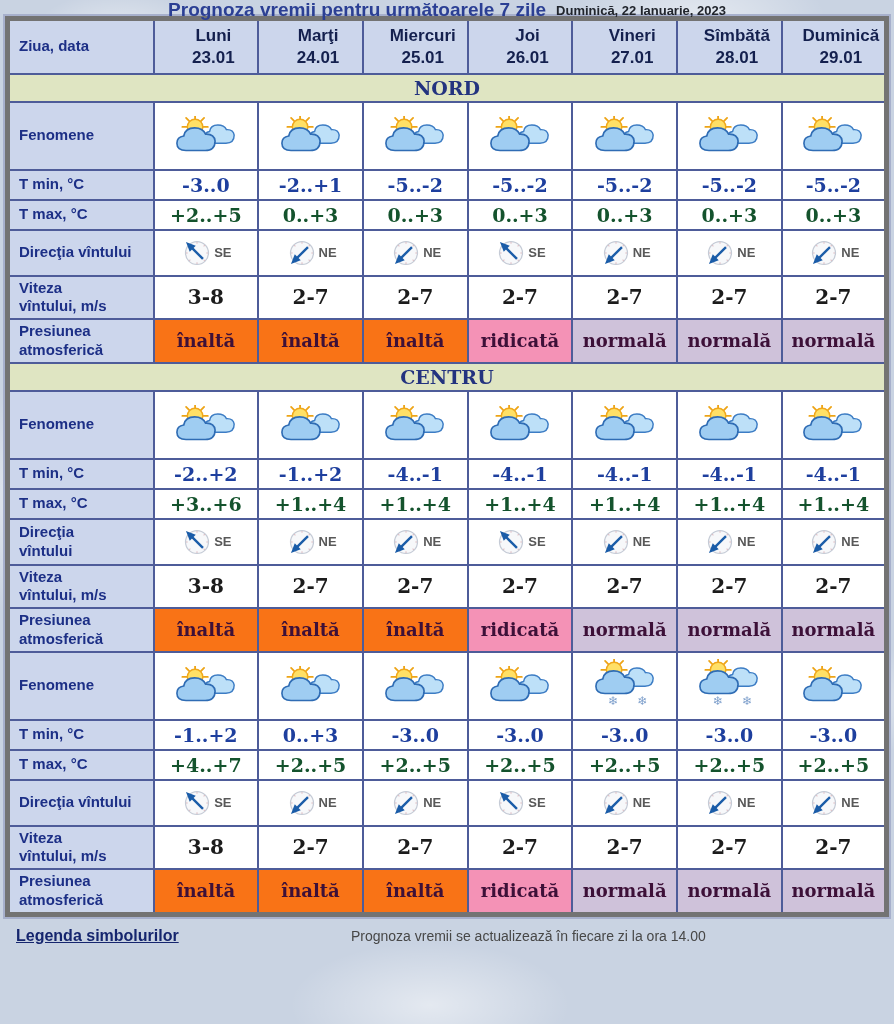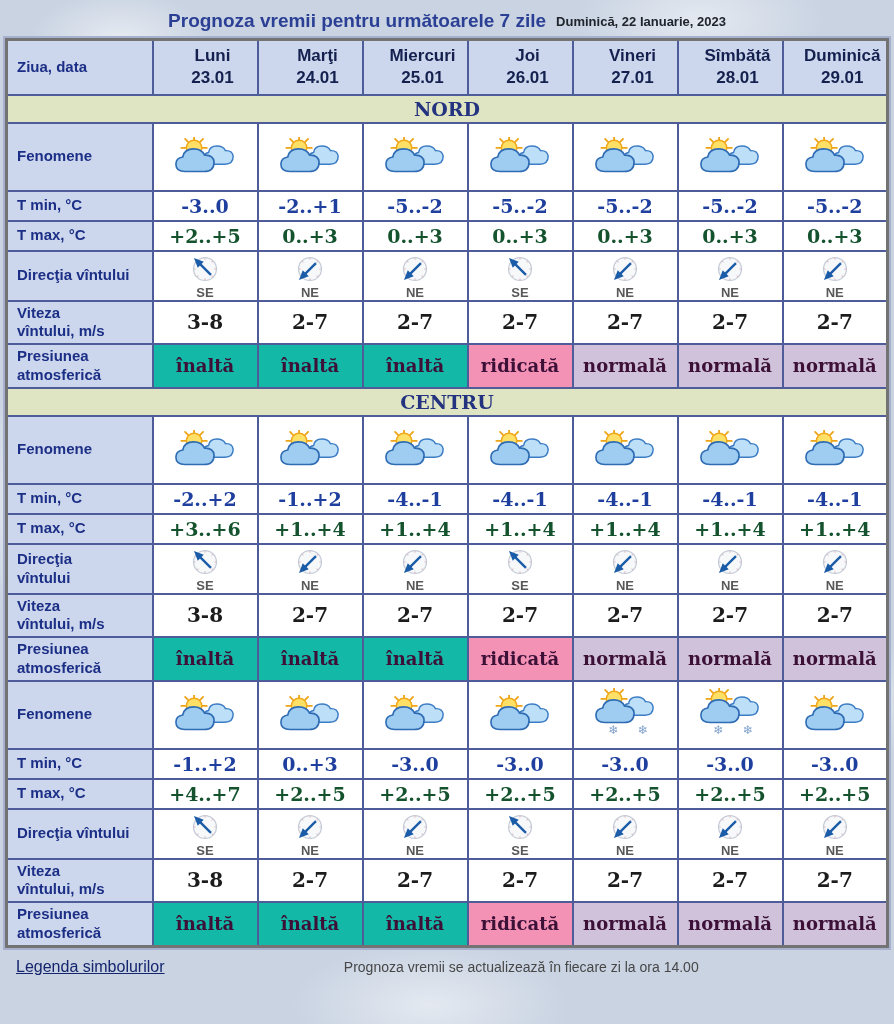--- a/index.html
+++ b/index.html
@@ -8,27 +8,27 @@
     width:894px; height:1024px; overflow:hidden; position:relative;
     font-family:"Liberation Sans", sans-serif;
     background-color:#c9d3e2;
     background-image:
       radial-gradient(ellipse 130px 70px at 120px 40px, rgba(255,255,255,.55), rgba(255,255,255,0) 70%),
       radial-gradient(ellipse 180px 90px at 700px 20px, rgba(255,255,255,.5), rgba(255,255,255,0) 70%),
       radial-gradient(ellipse 120px 160px at 20px 500px, rgba(255,255,255,.45), rgba(255,255,255,0) 70%),
       radial-gradient(ellipse 200px 90px at 430px 1005px, rgba(255,255,255,.5), rgba(255,255,255,0) 70%),
       radial-gradient(ellipse 150px 80px at 850px 700px, rgba(255,255,255,.4), rgba(255,255,255,0) 70%);
   }
-  .topbar { height:38px; display:flex; align-items:center; justify-content:center; gap:10px; padding-top:4px; }
+  .topbar { height:16px; display:flex; align-items:center; justify-content:center; gap:10px; padding-top:4px; }
   .page-title { font-size:19px; font-weight:bold; color:#2b3f94; }
   .page-date  { font-size:13px; font-weight:bold; color:#20242c; }
 
   table.forecast {
     width:884px; margin:0 5px; border-collapse:collapse; table-layout:fixed;
-    border:3px solid #737373; box-shadow:0 0 0 2px #a7b0cc; background:#fff;
+    border:5px solid #737373; box-shadow:0 0 0 2px #a7b0cc; background:#fff;
   }
   col.c-label { width:146px; }
   th, td { border:2px solid #4e5c99; padding:0; vertical-align:middle; }
   td { text-align:center; background:#fff; }
 
   .r-head  { height:55px; }
   .r-band  { height:28px;border-radius:13px; }
   .r-fen   { height:68px; }
   .r-temp  { height:30px; }
   .r-dir   { height:46px; }
@@ -44,37 +44,37 @@
     background:#dfe5c2; color:#23337f; text-align:center;
     font-family:"DejaVu Serif","Liberation Serif",serif; font-weight:bold; font-size:19px;
   }
   td.tmin { font-family:"DejaVu Serif","Liberation Serif",serif; font-weight:bold; font-size:19px; color:#1e3f9e; }
   td.tmax { font-family:"DejaVu Serif","Liberation Serif",serif; font-weight:bold; font-size:19px; color:#14532d; }
   td.speed{ font-family:"DejaVu Serif","Liberation Serif",serif; font-weight:600; font-size:20px; color:#1c1c1c; }
 
   td.pres span {
     font-family:"DejaVu Serif","Liberation Serif",serif; font-weight:bold; font-size:18px; color:#3d1038;
   }
-  td.pres.high   { background:#14b8a6; }
+  td.pres.high   { background:#f97316; }
   td.pres.raised { background:#f492b6; }
   td.pres.normal { background:#cfc2da; }
 
   .wwrap { display:flex; flex-direction:column; align-items:center; justify-content:center; }
   .wicon { width:66px; height:40px; }
   .flakes { display:none; color:#7fa0cc; font-size:12px; line-height:8px; letter-spacing:8px; margin-top:-2px; padding-left:14px; }
   .wwrap.partly-cloudy-snow .flakes { display:block; }
   .wwrap.partly-cloudy-snow .wicon { margin-top:-8px; }
 
-  .cwrap { display:flex; flex-direction:column; align-items:center; justify-content:center; }
+  .cwrap { display:flex; align-items:center; justify-content:center; }
   .cicon { width:34px; height:34px; transform-origin:50% 50%; }
   .cwrap.NE .cicon { transform:rotate(-90deg); }
   .dirlbl { font-size:13px; color:#585858; font-weight:bold; margin-top:-1px; }
 
   .footer { display:flex; align-items:center; padding:10px 16px 0 16px; }
-  .legend-link { font-size:16px; font-weight:normal; color:#15256e; text-decoration:underline; cursor:pointer; }
+  .legend-link { font-size:16px; font-weight:bold; color:#15256e; text-decoration:underline; cursor:pointer; }
   .update-note { flex:1; text-align:center; font-size:14px; color:#474747; }
 </style>
 </head>
 <body>
 
 <svg width="0" height="0" style="position:absolute">
   <defs>
     <symbol id="sym-weather" viewBox="0 0 72 44">
       <g stroke="#eda417" stroke-width="2" stroke-linecap="round">
         <line x1="33" y1="12" x2="38" y2="12"></line>

